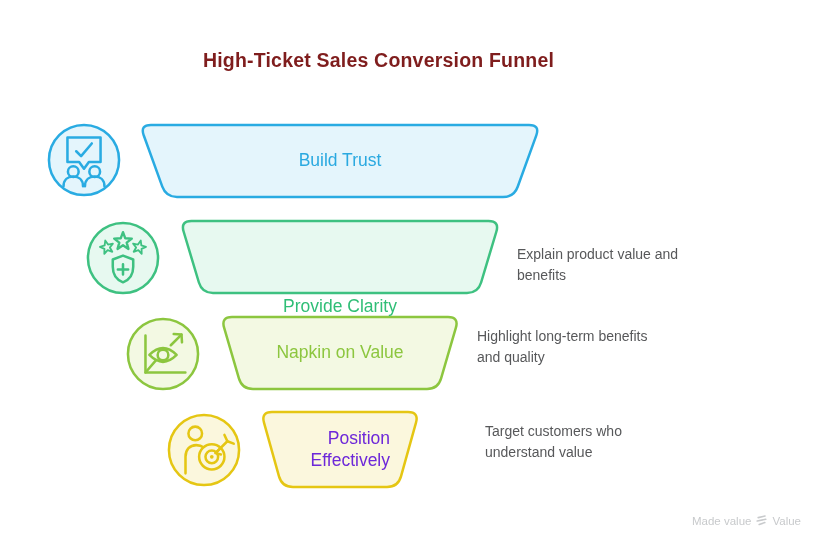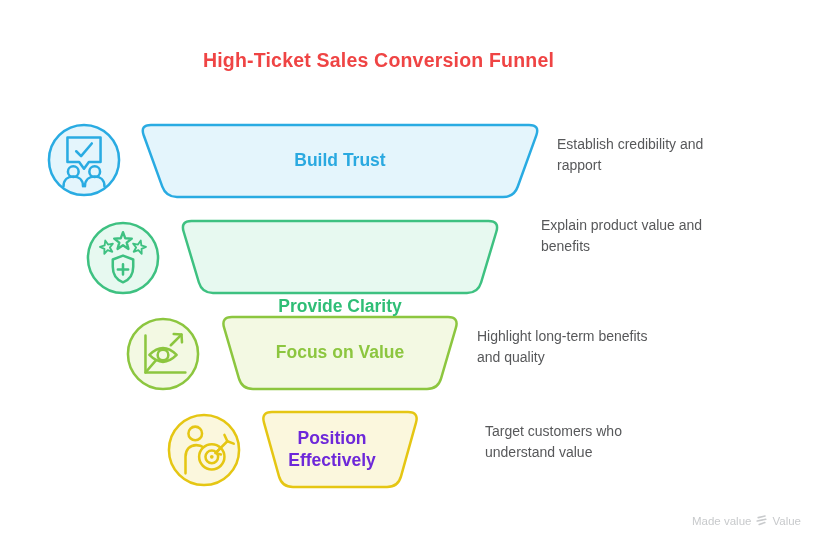--- a/index.html
+++ b/index.html
@@ -2,26 +2,26 @@
 <html><head>
 <meta charset="utf-8">
 <style>
   html,body{margin:0;padding:0;background:#fff;}
   .canvas{
     position:relative;width:821px;height:558px;background:#fff;overflow:hidden;
     font-family:"Liberation Sans",sans-serif;
   }
   .title{
     position:absolute;top:49px;left:0;width:757px;text-align:center;
-    font-size:19.5px;font-weight:bold;color:#ef4444;letter-spacing:.2px;
+    font-size:19.5px;font-weight:bold;color:#7f1d1d;letter-spacing:.2px;
   }
   #funnel-svg{position:absolute;left:0;top:0;}
   .funnel-label{
     position:absolute;display:flex;align-items:center;justify-content:center;
-    text-align:center;font-size:17.5px;font-weight:700;line-height:1.25;
+    text-align:right;font-size:17.5px;font-weight:400;line-height:1.25;
   }
   .icon-wrap{position:absolute;width:74px;height:74px;}
   .icon-wrap svg{display:block;width:74px;height:74px;}
   .icon-wrap .bg{fill:var(--icon-fill,#fff);}
   .icon-wrap .ln{fill:none;stroke:currentColor;stroke-width:2.6;stroke-linecap:round;stroke-linejoin:round;}
   .icon-wrap .fl{fill:var(--icon-fill,#fff);stroke:currentColor;stroke-width:2.6;stroke-linejoin:round;}
   .icon-wrap .dot{fill:currentColor;stroke:none;}
   .desc{
     position:absolute;width:180px;font-size:14px;line-height:1.5;color:#57585A;
   }
@@ -92,25 +92,24 @@
       <circle class="ln" cx="46" cy="45" r="6.5"></circle>
       <circle class="dot" cx="46" cy="45" r="1.9"></circle>
       <path class="ln" d="M50,41 L62,29"></path>
       <polyline class="ln" points="59,22.5 62,29 68.5,31.5"></polyline>
       <polyline class="ln" points="54.5,36.5 49.8,41.2 55.4,42.6"></polyline>
     </svg>
   </div>
 
   <div class="funnel-label" style="left: 166px; top: 125px; width: 348px; height: 72px; color: rgb(42, 169, 224);">Build Trust</div>
   <div class="funnel-label" style="left: 202px; top: 235px; width: 276px; height: 72px; color: rgb(47, 190, 118); margin-top: 36px;">Provide Clarity</div>
-  <div class="funnel-label" style="left: 242px; top: 317px; width: 196px; height: 72px; color: rgb(140, 198, 63);">Focus on Value</div>
+  <div class="funnel-label" style="left: 242px; top: 317px; width: 196px; height: 72px; color: rgb(140, 198, 63);">Napkin on Value</div>
   <div class="funnel-label" style="left: 274px; top: 412px; width: 116px; height: 75px; color: #6d28d9;">Position Effectively</div>
 
-  <div class="desc" style="left: 557px; top: 134px;">Establish credibility and rapport</div>
-  <div class="desc" style="left: 517px; top: 215px; margin-left: 24px;">Explain product value and benefits</div>
+  <div class="desc" style="left: 517px; top: 244px;">Explain product value and benefits</div>
   <div class="desc" style="left: 477px; top: 326px;">Highlight long-term benefits and quality</div>
   <div class="desc" style="left: 437px; top: 421px; margin-left: 48px;">Target customers who understand value</div>
 
   <div class="watermark">
     <span>Made value</span>
     <svg width="13" height="13" viewBox="0 0 13 13">
       <g fill="none" stroke="#C8CACC" stroke-width="1.6" stroke-linecap="round">
         <path d="M3.2,3.6 L10,2"></path>
         <path d="M2.2,7 L10.8,5.2"></path>
         <path d="M4.2,10.4 L9.8,8.6"></path>

